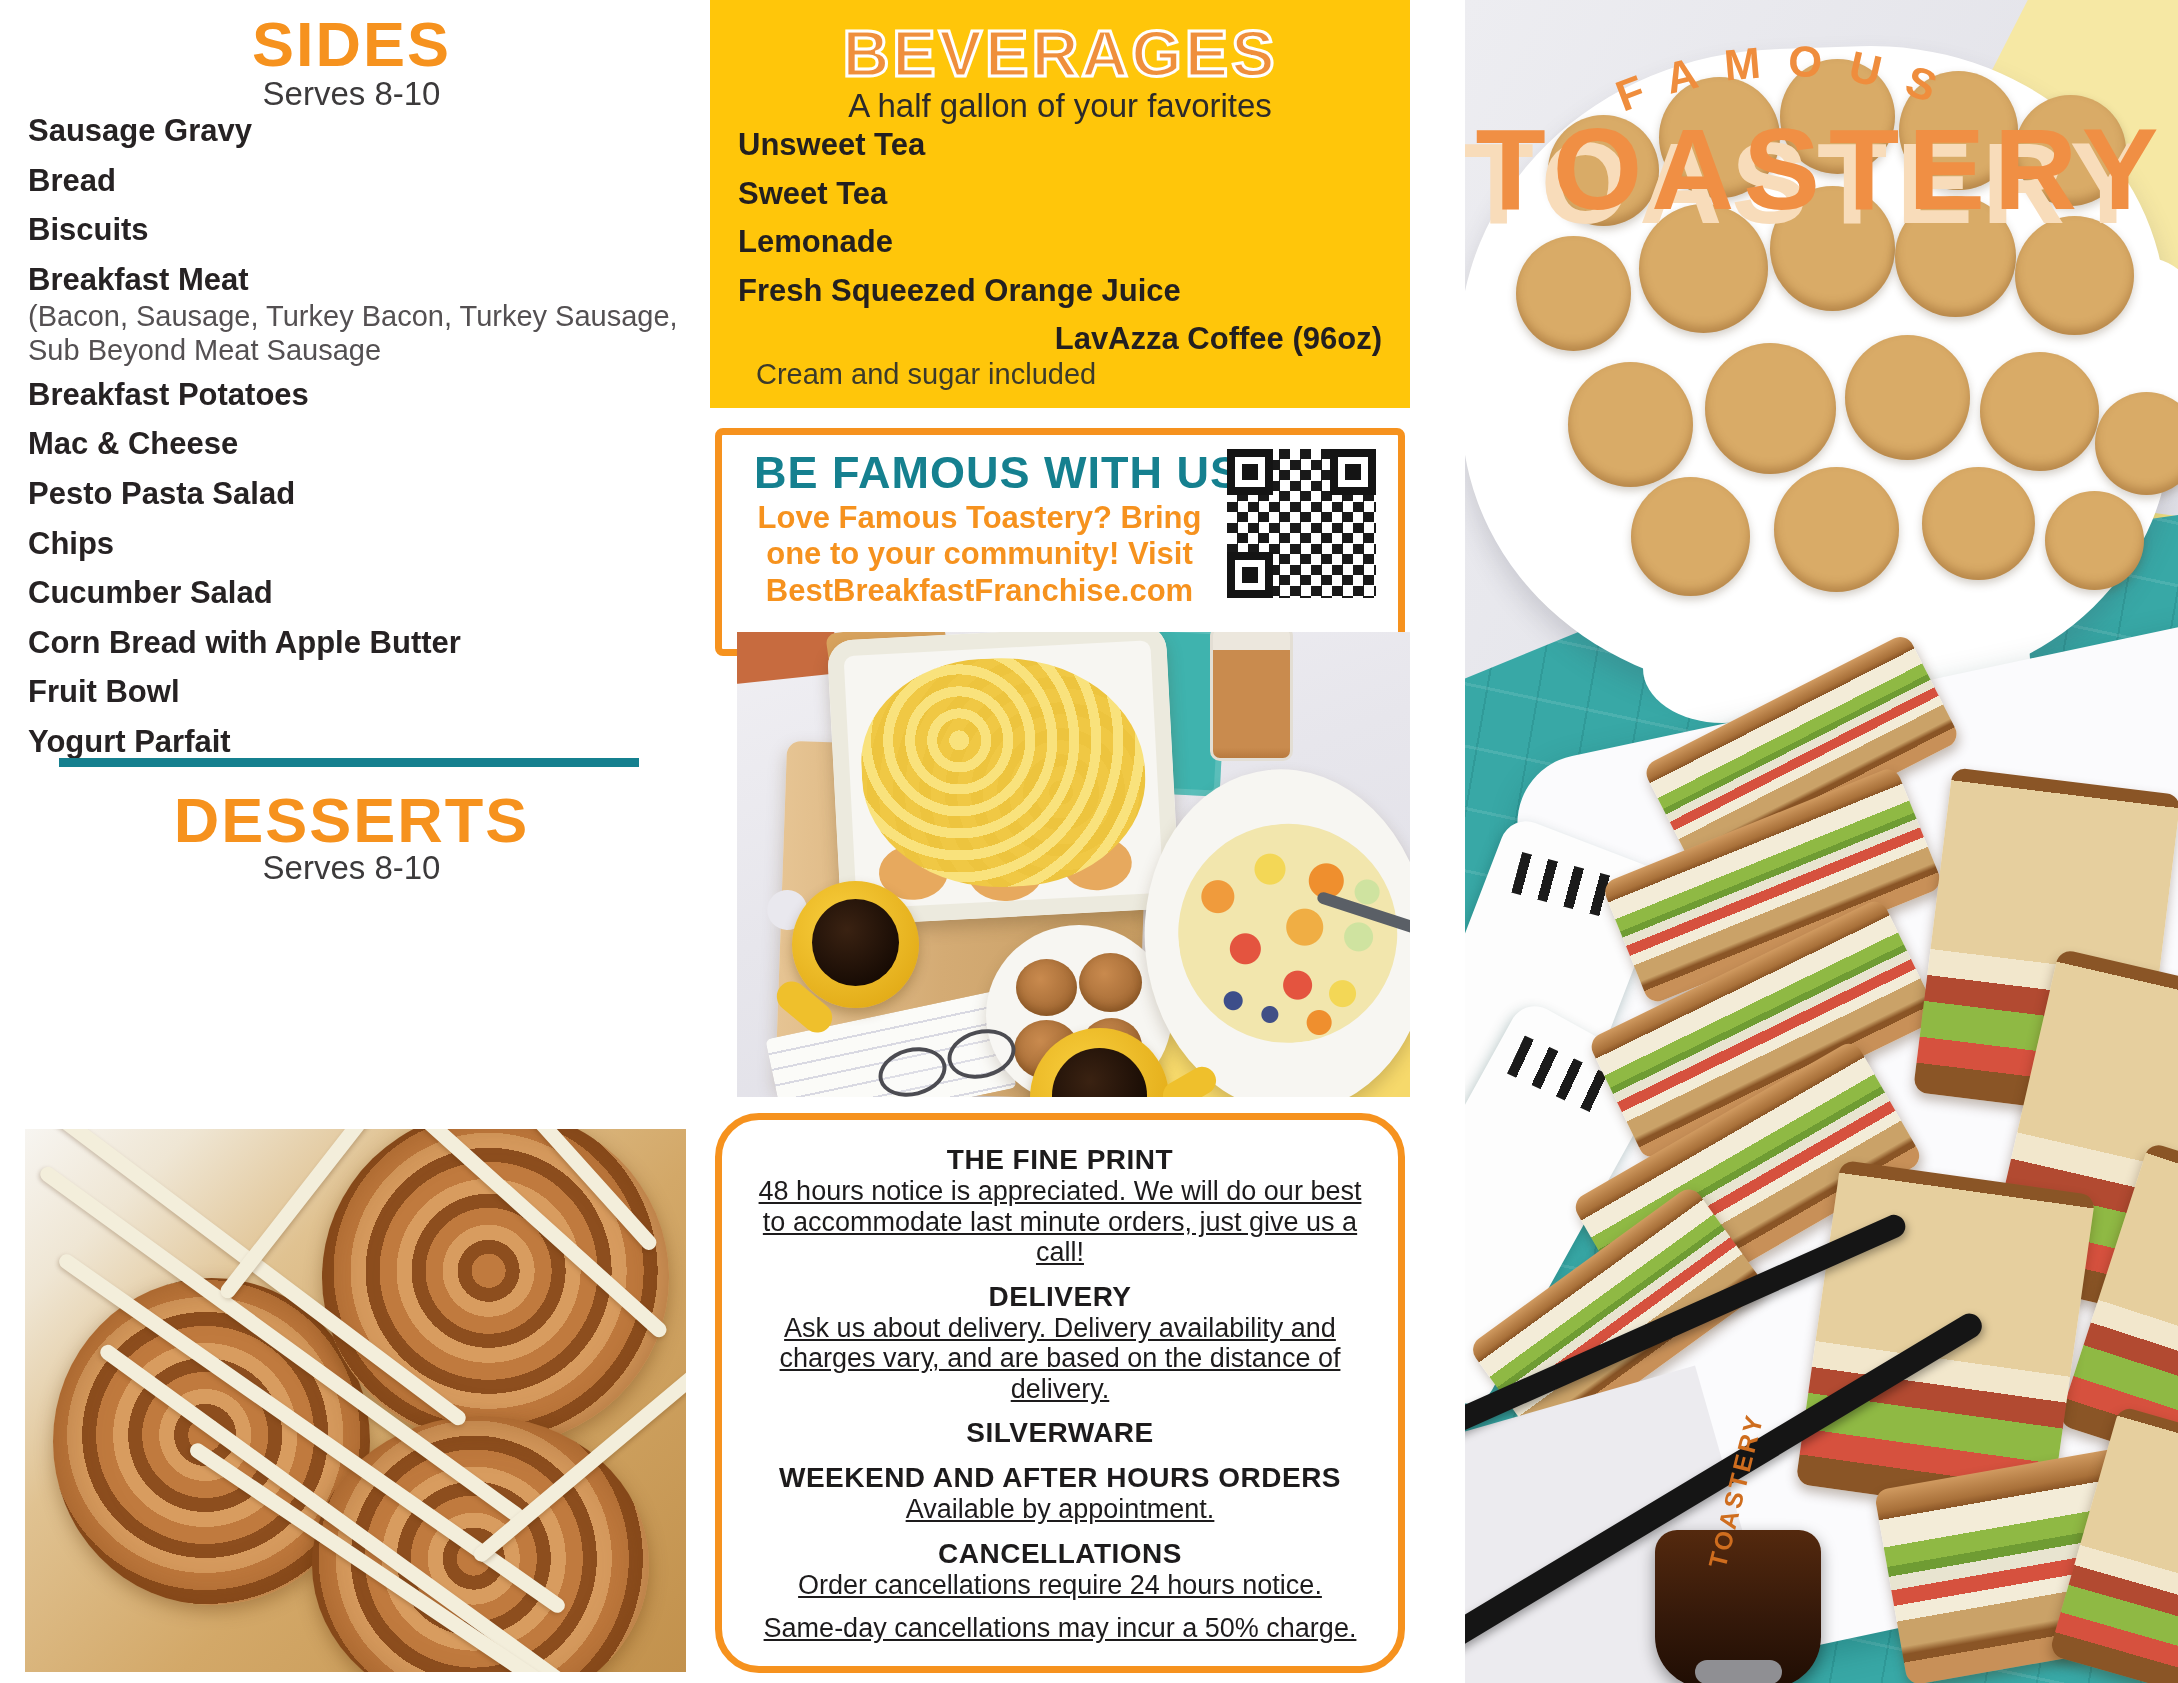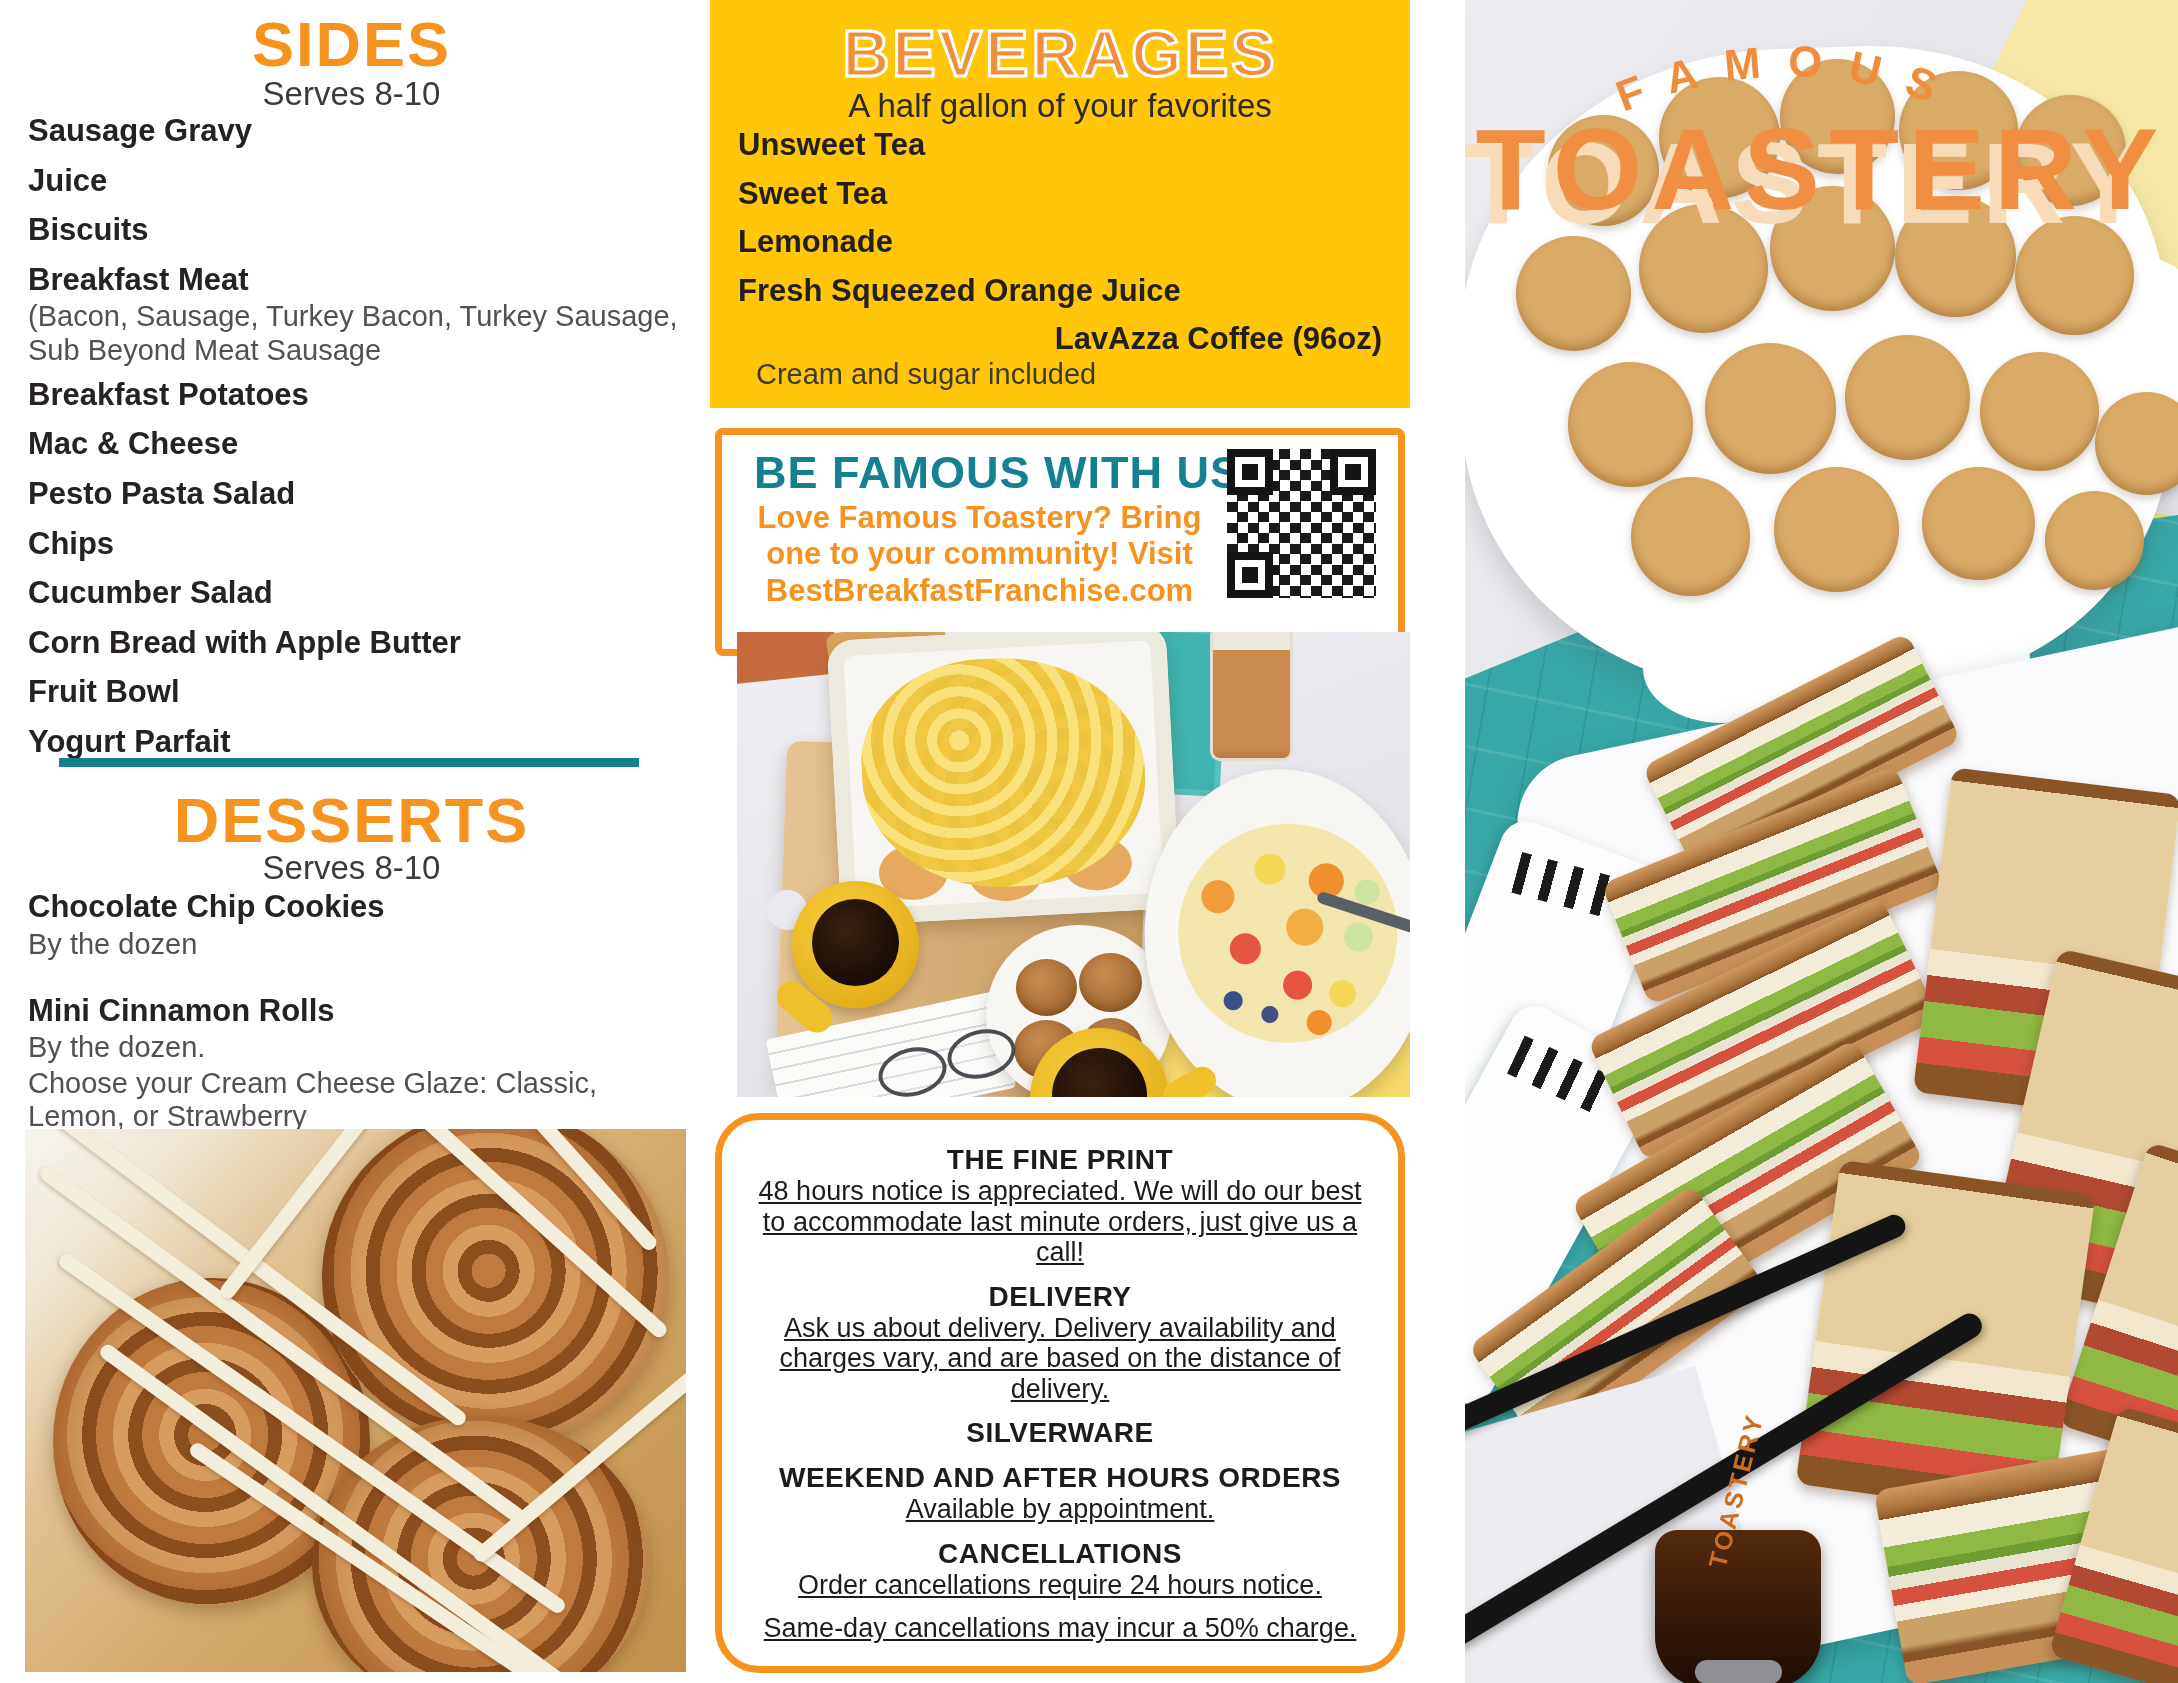--- a/index.html
+++ b/index.html
@@ -155,46 +155,39 @@
 </style>
 </head>
 <body>
 
 <div class="col-left">
   <div class="sec-title" style="top:8px;">SIDES</div>
   <div class="serves" style="top:75px;">Serves 8-10</div>
 
   <div class="menu-list" style="top:115px;">
     <div class="mi">Sausage Gravy</div>
-    <div class="mi">Juice</div>
+    <div class="mi">Bread</div>
     <div class="mi">Biscuits</div>
     <div class="mi" style="margin-bottom:4px;">Breakfast Meat</div>
     <div class="mi-note">(Bacon, Sausage, Turkey Bacon, Turkey Sausage, Sub Beyond Meat Sausage</div>
     <div class="mi">Breakfast Potatoes</div>
     <div class="mi">Mac &amp; Cheese</div>
     <div class="mi">Pesto Pasta Salad</div>
     <div class="mi">Chips</div>
     <div class="mi">Cucumber Salad</div>
     <div class="mi">Corn Bread with Apple Butter</div>
     <div class="mi">Fruit Bowl</div>
     <div class="mi">Yogurt Parfait</div>
   </div>
 
   <div class="divider"></div>
 
   <div class="sec-title" style="top:784px;">DESSERTS</div>
   <div class="serves" style="top:849px;">Serves 8-10</div>
 
-  <div class="menu-list" style="top:891px;">
-    <div class="mi" style="margin-bottom:4px;">Chocolate Chip Cookies</div>
-    <div class="mi-note" style="margin-bottom:34px;">By the dozen</div>
-    <div class="mi" style="margin-bottom:4px;">Mini Cinnamon Rolls</div>
-    <div class="mi-note" style="margin-bottom:0;">By the dozen.</div>
-    <div class="mi-note">Choose your Cream Cheese Glaze: Classic, Lemon, or Strawberry</div>
-  </div>
 
   <div class="cinn-photo">
     <div class="roll" style="left:28px;top:149px;width:317px;height:327px;"></div>
     <div class="roll" style="left:297px;top:-20px;width:347px;height:337px;"></div>
     <div class="roll" style="left:287px;top:287px;width:337px;height:297px;"></div>
     <div class="dz" style="left:-59px;top:119px;width:554px;transform:rotate(37deg);"></div>
     <div class="dz" style="left:-40px;top:208px;width:594px;transform:rotate(36deg);"></div>
     <div class="dz" style="left:-20px;top:297px;width:614px;transform:rotate(35deg);"></div>
     <div class="dz" style="left:20px;top:386px;width:594px;transform:rotate(36deg);"></div>
     <div class="dz" style="left:119px;top:465px;width:554px;transform:rotate(34deg);"></div>

